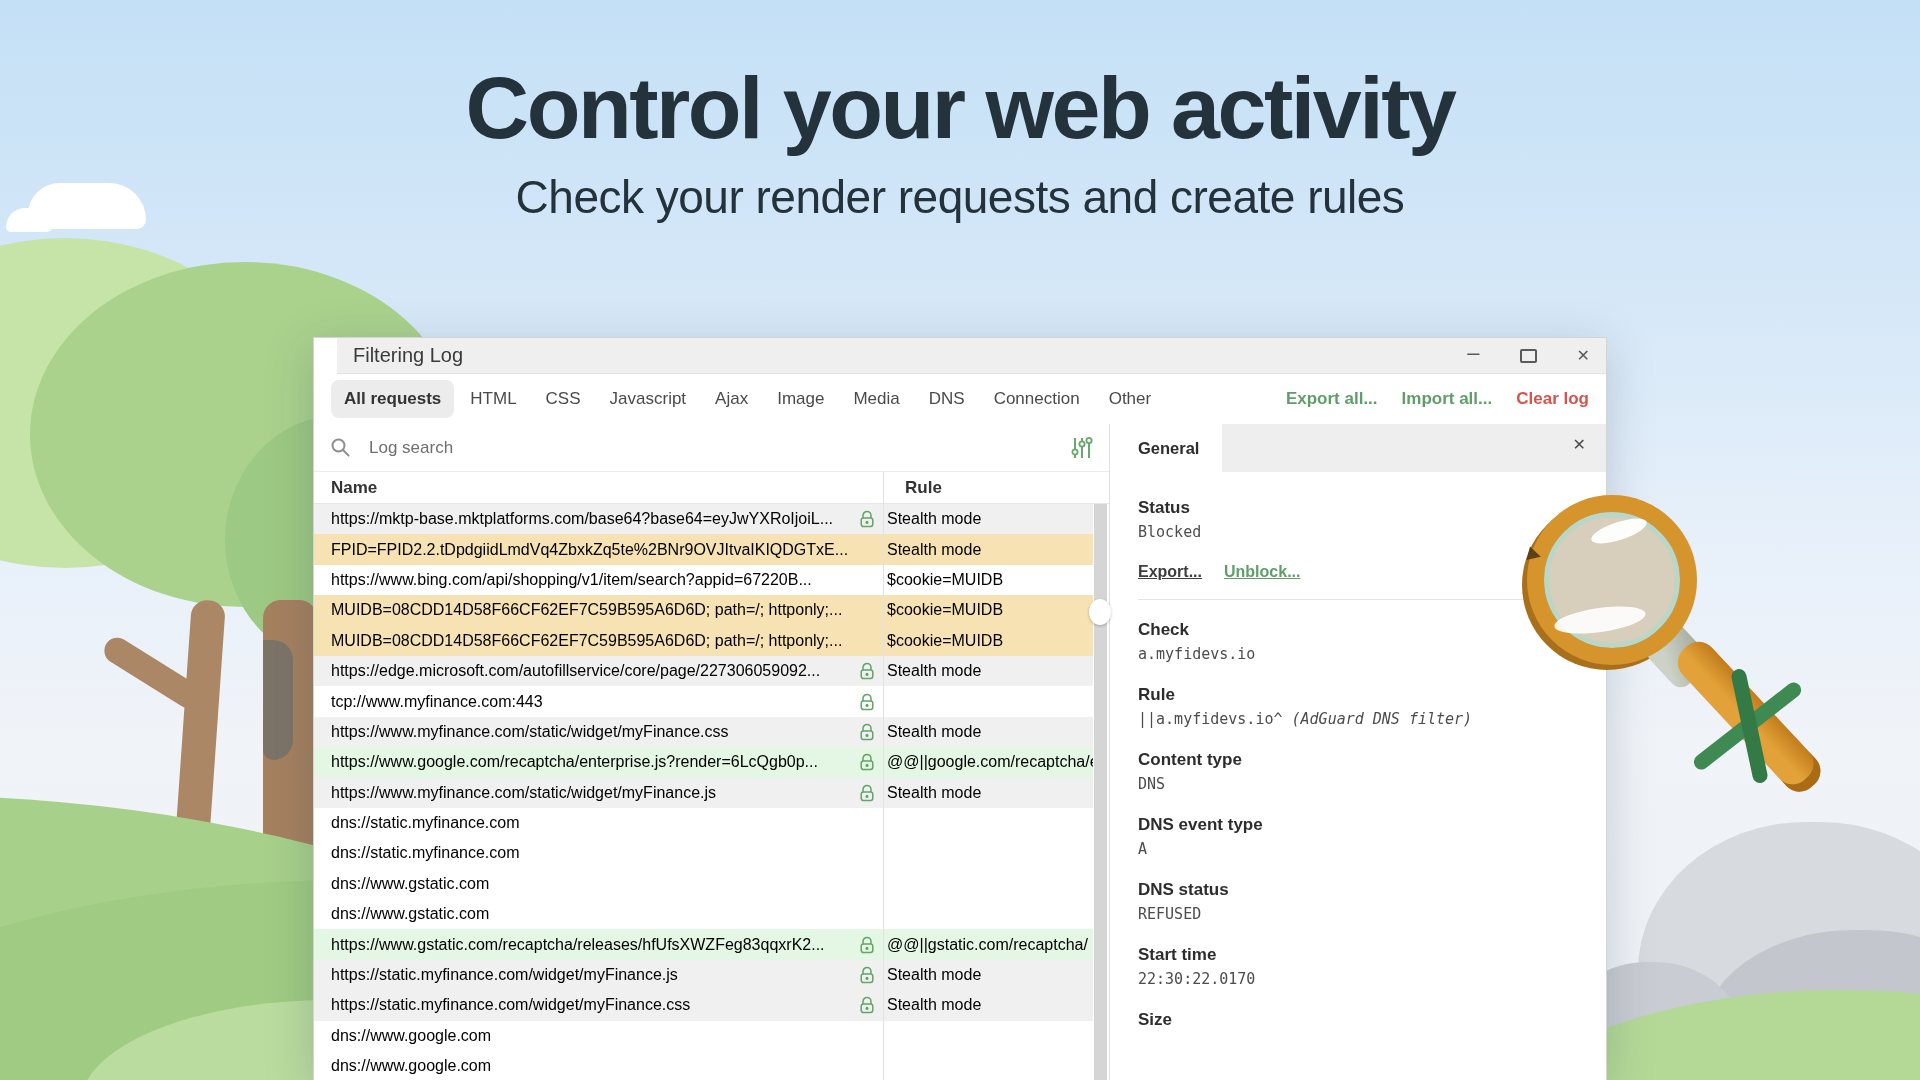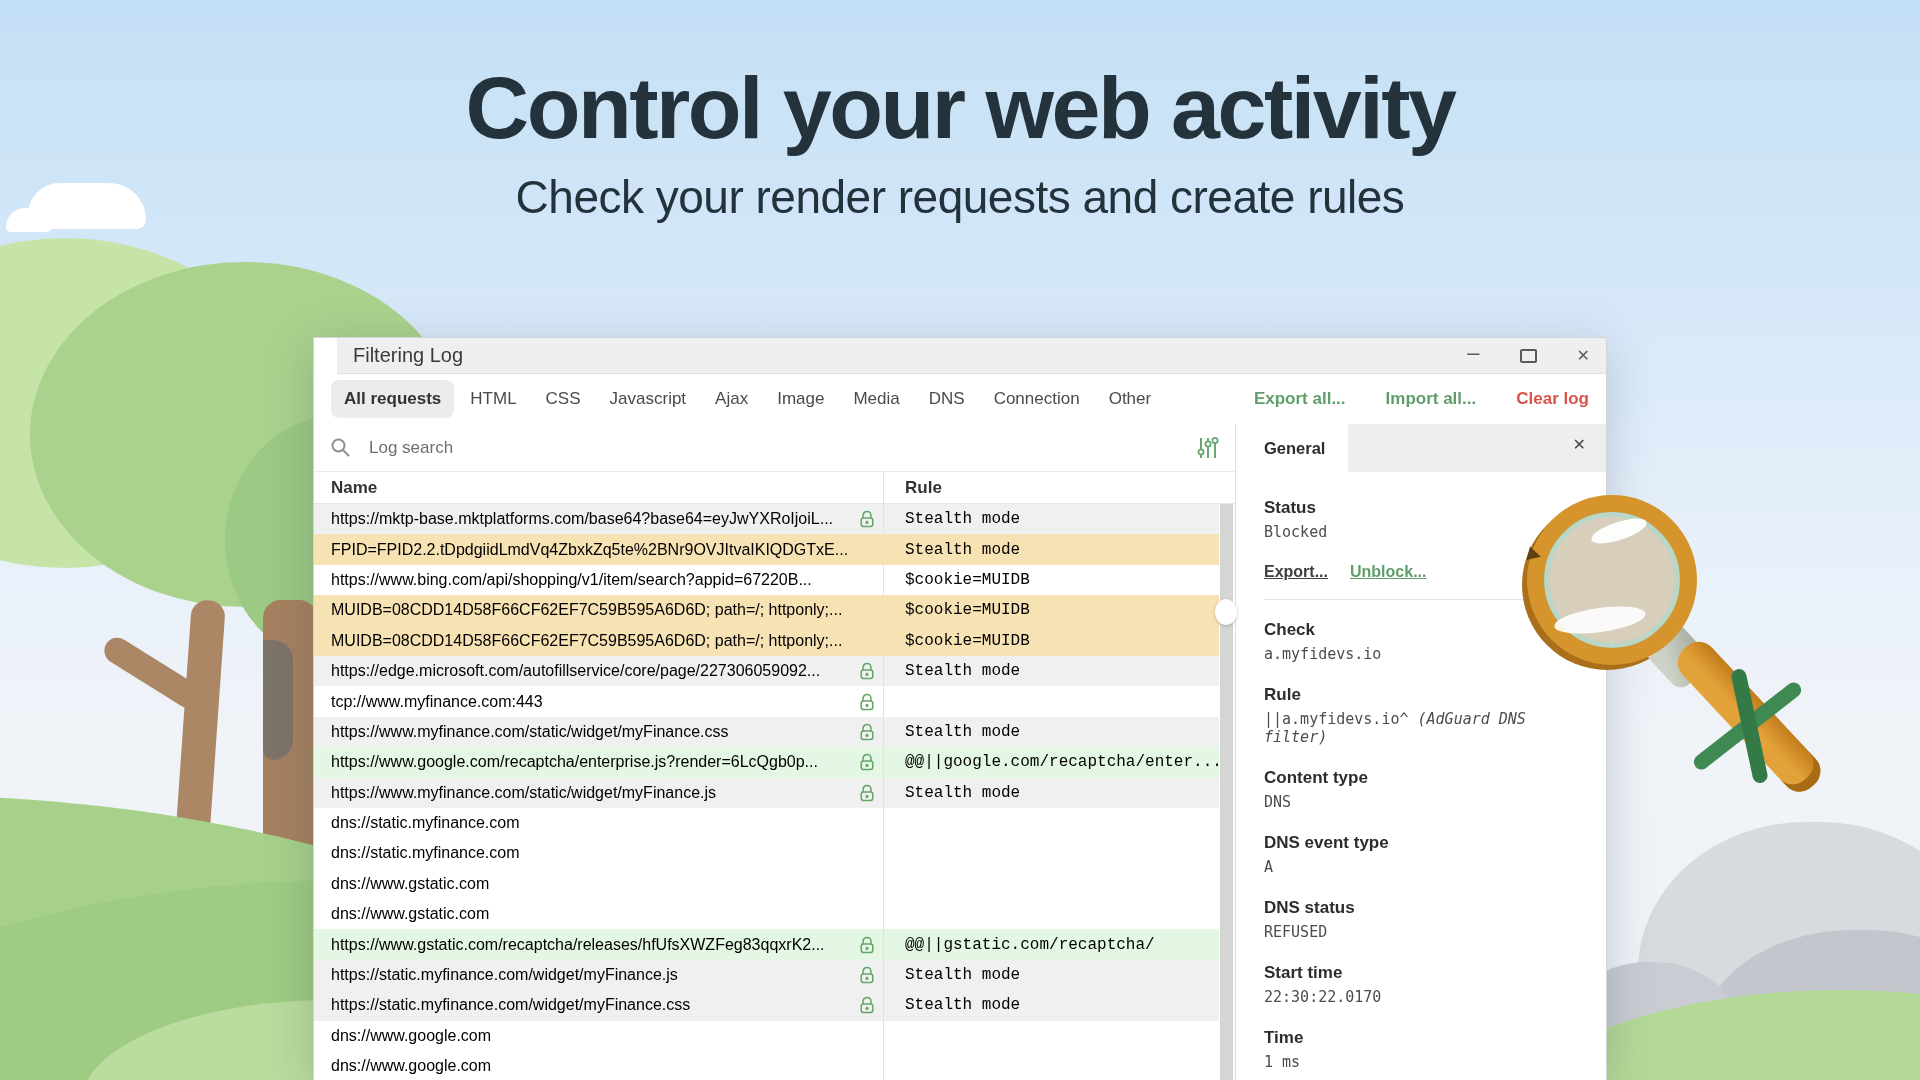--- a/index.html
+++ b/index.html
@@ -38,40 +38,40 @@
   .titlebar{height:36px;background:#efefef;border-bottom:1px solid #e2e2e2;display:flex;align-items:center;
             padding:0 16px;font-size:20px;color:#3a3a3a;box-sizing:border-box;margin-left:23px;}
   .win-controls{margin-left:auto;display:flex;align-items:center;gap:40px;color:#5a5a5a;}
   .wc{cursor:default;line-height:1;}
   .wc-min{font-size:22px;margin-top:-6px;}
   .wc-max{width:13px;height:10px;border:2px solid #5a5a5a;border-radius:2px;}
   .wc-close{font-size:16px;}
   .tabbar{height:50px;display:flex;align-items:center;padding:0 17px;box-sizing:border-box;}
   .tab{padding:9px 13px;font-size:17px;color:#4a4a4a;border-radius:8px;white-space:nowrap;margin-right:3px;}
   .tab.active{background:#ececec;font-weight:700;color:#333;}
-  .log-actions{margin-left:auto;display:flex;gap:40px;font-weight:700;font-size:17px;}
+  .log-actions{margin-left:auto;display:flex;gap:24px;font-weight:700;font-size:17px;}
   .action.green{color:#5f9e68;}
   .action.red{color:#d9534a;}
   .content{position:absolute;top:86px;bottom:0;left:0;right:0;display:flex;}
-  .left{width:922px;position:relative;border-right:1px solid #e0e0e0;box-sizing:border-box;}
+  .left{width:796px;position:relative;border-right:1px solid #e0e0e0;box-sizing:border-box;}
   .searchrow{height:48px;display:flex;align-items:center;padding:0 16px;border-bottom:1px solid #ececec;box-sizing:border-box;}
   .search-ph{margin-left:18px;color:#6f6f6f;font-size:17px;}
   .filter-btn{margin-left:auto;display:flex;align-items:center;}
   .thead{height:32px;display:flex;align-items:center;font-weight:700;font-size:17px;color:#333;
          border-bottom:1px solid #e6e6e6;box-sizing:border-box;}
   .th-name{width:569px;padding-left:17px;box-sizing:border-box;}
   .th-rule{padding-left:22px;}
   .tbody{position:absolute;top:80px;left:0;right:16px;bottom:0;overflow:hidden;}
   .row{height:30.4px;display:flex;align-items:center;font-size:16px;color:#000000;}
   .row.bg-gray{background:#f0f0f0;}
   .row.bg-orange{background:#f7e2b4;}
   .row.bg-green{background:#e4f6e4;}
   .cell-name{width:569px;padding:0 8px 0 17px;box-sizing:border-box;display:flex;align-items:center;overflow:hidden;}
   .name-text{flex:1;white-space:nowrap;overflow:hidden;}
-  .cell-rule{flex:1;padding-left:22px;white-space:nowrap;overflow:hidden;font-family:Liberation Mono, monospace;}
+  .cell-rule{flex:1;padding-left:4px;white-space:nowrap;overflow:hidden;}
   .col-divider{position:absolute;left:569px;top:48px;bottom:0;width:1px;background:#e2e2e2;}
   .scroll-track{position:absolute;right:2px;top:80px;bottom:0;width:13px;background:#d5d5d5;}
   .scroll-thumb{position:absolute;left:-5px;top:95px;width:22px;height:26px;background:#fff;border-radius:50%;
                 box-shadow:0 1px 3px rgba(0,0,0,.25);}
   .right{flex:1;position:relative;}
   .panel-tabstrip{height:48px;background:#eeeeee;display:flex;align-items:stretch;position:relative;}
   .panel-tab{width:112px;background:#fff;display:flex;align-items:center;padding-left:28px;
              font-weight:700;font-size:16.5px;color:#2d2d2d;box-sizing:border-box;}
   .panel-close{position:absolute;right:20px;top:13px;font-size:16px;color:#4a4a4a;line-height:1;}
   .panel-body{padding:26px 28px 0;}
@@ -411,24 +411,20 @@
               </div>
               <div class="field">
                 <div class="f-label">DNS status</div>
                 <div class="f-value">REFUSED</div>
               </div>
               <div class="field">
                 <div class="f-label">Start time</div>
                 <div class="f-value">22:30:22.0170</div>
               </div>
               <div class="field">
-                <div class="f-label">Time</div>
-                <div class="f-value">1 ms</div>
-              </div>
-              <div class="field">
                 <div class="f-label">Size</div>
               </div>
             </div>
         </div>
       </div>
     </div>
   </div>
 
   <div class="mag">
     <div class="mag-ring-shadow"></div>

